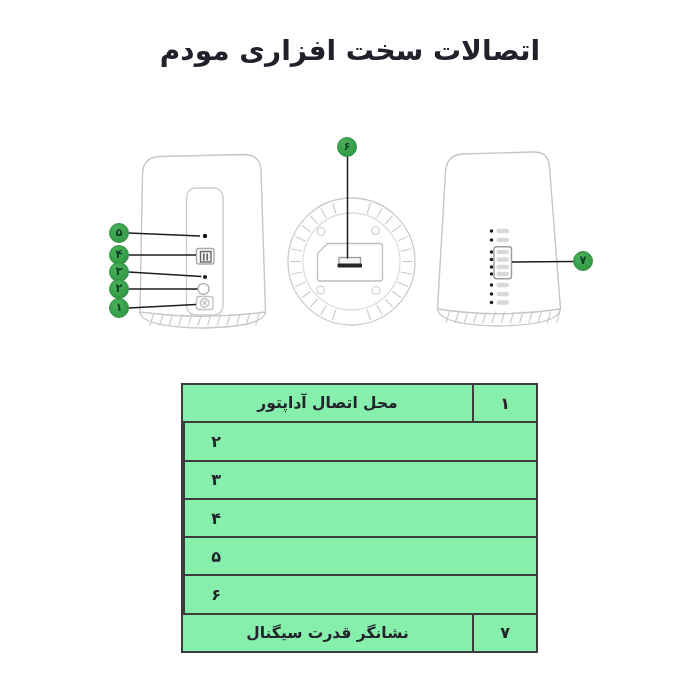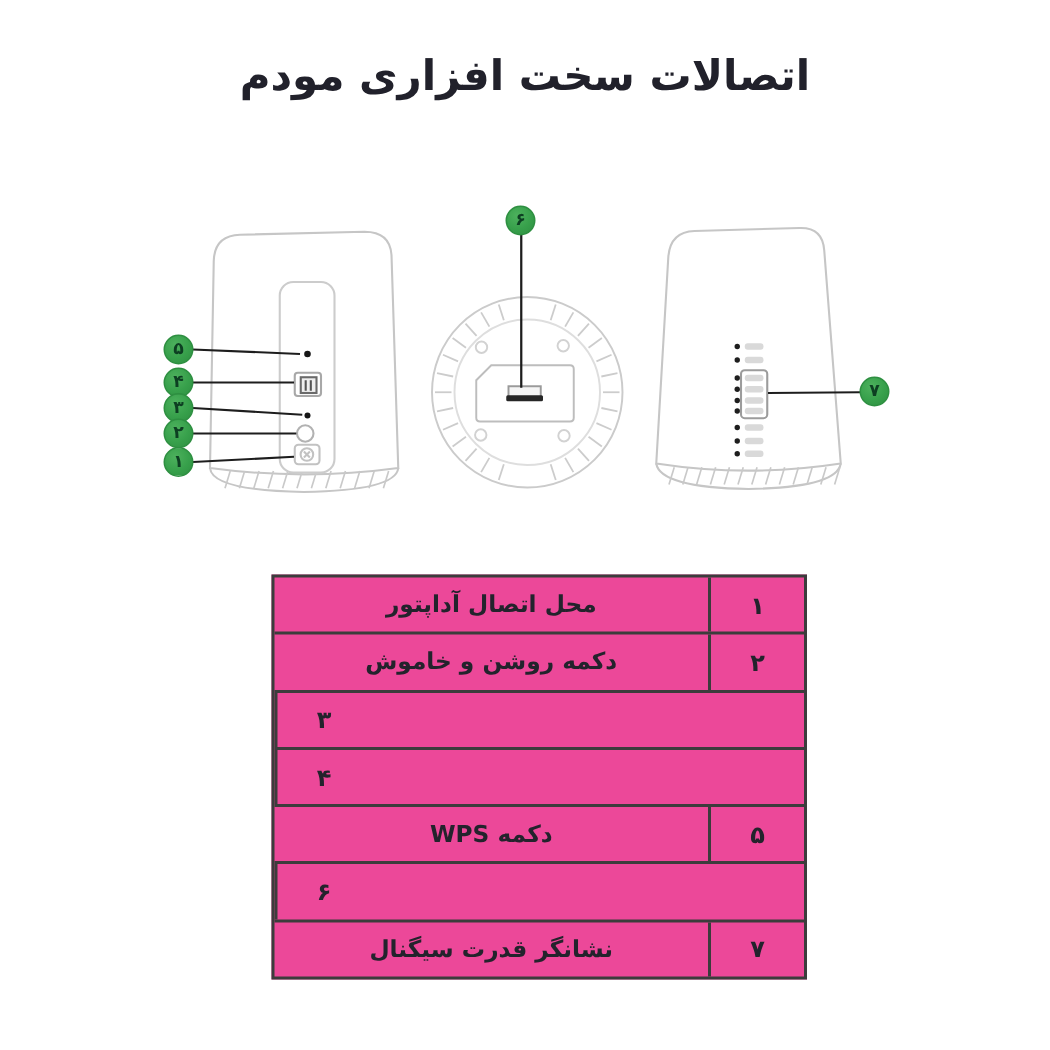--- a/index.html
+++ b/index.html
@@ -19,21 +19,21 @@
   .callout{
     position:absolute;width:20px;height:20px;border-radius:50%;
     background:radial-gradient(circle at 38% 32%, #4db15d 0%, #37a04b 55%, #2e8f41 100%);
     border:1px solid #2e8f41;box-sizing:border-box;
     display:flex;align-items:center;justify-content:center;
     font-size:11.5px;font-weight:bold;color:#0d3f22;line-height:1;
   }
 
   .parts-table{
     position:absolute;left:181px;top:383px;width:357px;
-    border:2px solid #3c3c3c;background:#ec4899;box-sizing:border-box;
+    border:2px solid #3c3c3c;background:#86efac;box-sizing:border-box;
   }
   .trow{display:flex;height:36.3px;border-bottom:2px solid #3c3c3c;}
   .trow:last-child{border-bottom:none;}
   .cell-label{
     flex:1;display:flex;align-items:center;justify-content:center;
     direction:rtl;font-size:15.5px;font-weight:600;color:#23232c;
   }
   .cell-num{
     width:62px;border-left:2px solid #3c3c3c;display:flex;align-items:center;
     justify-content:center;font-size:16px;font-weight:600;color:#23232c;direction:rtl;
@@ -183,31 +183,29 @@
   <div class="callout" style="left:109px;top:298px;">۱</div>
   <div class="callout" style="left:337px;top:137px;">۶</div>
   <div class="callout" style="left:573px;top:251px;">۷</div>
 
   <div class="parts-table">
     <div class="trow">
       <div class="cell-label">محل اتصال آداپتور</div>
       <div class="cell-num">۱</div>
     </div>
     <div class="trow">
-      <div class="cell-label">دکمه روشن و خاموش</div>
       <div class="cell-num">۲</div>
     </div>
     <div class="trow">
       <div class="cell-num">۳</div>
     </div>
     <div class="trow">
       <div class="cell-num">۴</div>
     </div>
     <div class="trow">
-      <div class="cell-label">دکمه WPS</div>
       <div class="cell-num">۵</div>
     </div>
     <div class="trow">
       <div class="cell-num">۶</div>
     </div>
     <div class="trow">
       <div class="cell-label">نشانگر قدرت سیگنال</div>
       <div class="cell-num">۷</div>
     </div>
   </div>

